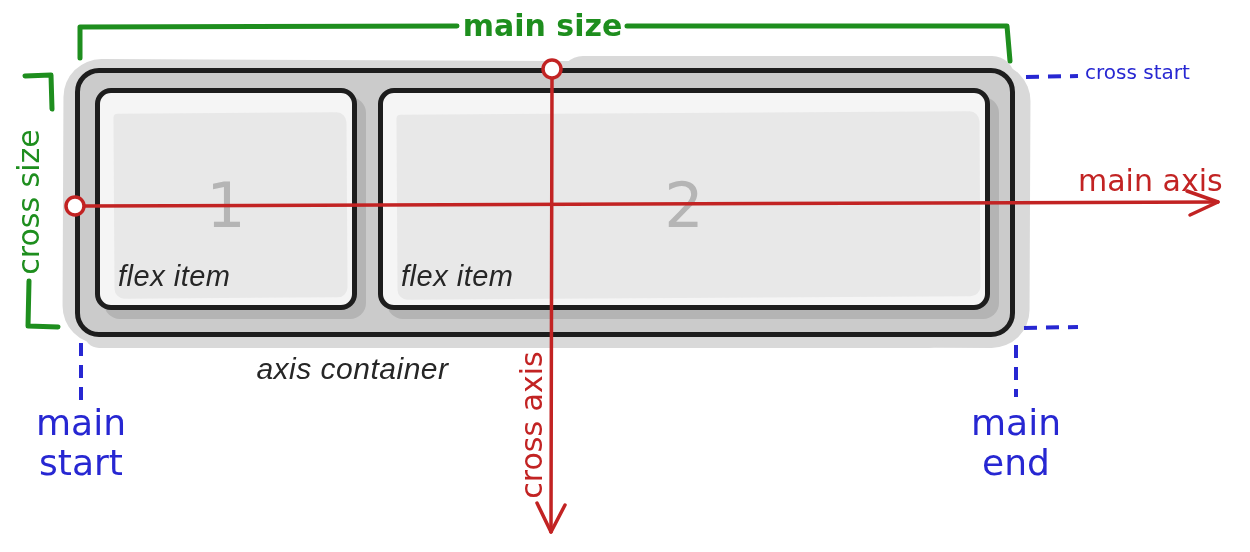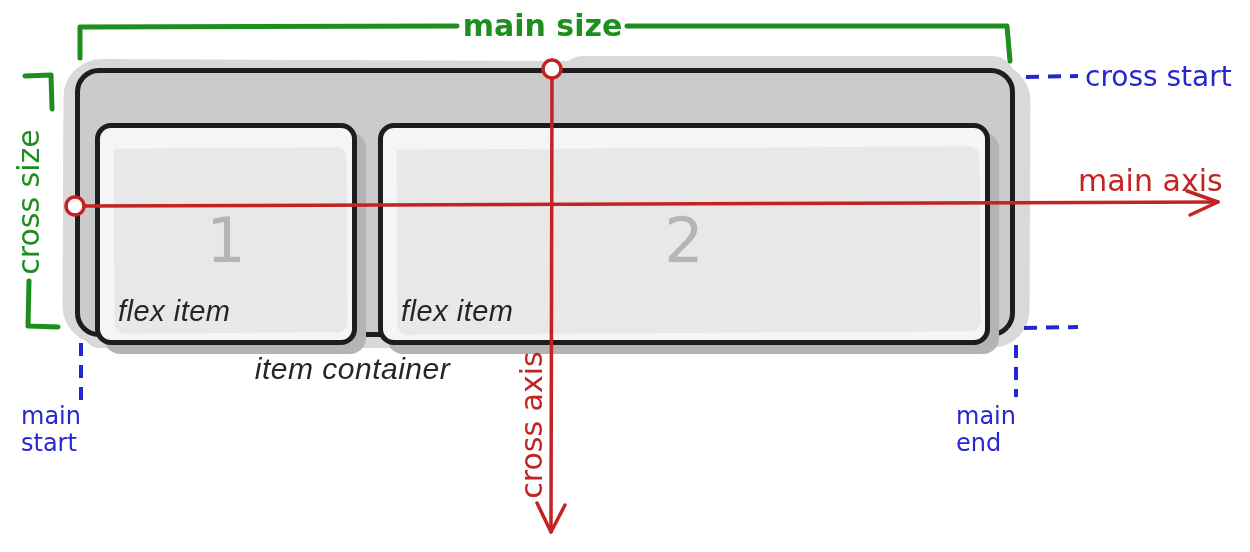--- a/index.html
+++ b/index.html
@@ -15,21 +15,20 @@
   .flex-container{
     position:absolute;left:75px;top:68px;width:940px;height:269px;
     background:var(--container_fill);
     border:5px solid var(--ink);border-radius:24px;box-sizing:border-box;
   }
   .flex-item{
     position:absolute;top:88px;height:222px;box-sizing:border-box;
     background:var(--item_fill);
     border:5px solid var(--ink);border-radius:16px;
     box-shadow:9px 9px 0 var(--item_shadow);
-    margin-top:35px;
   }
   .item-1{left:95px;width:262px;}
   .item-2{left:378px;width:612px;}
   .item-inner{
     position:absolute;left:14px;top:20px;right:5px;bottom:7px;
     background:var(--item_inner);border-radius:4px 10px 10px 10px;
     transform:rotate(-.35deg);
   }
   .item-number{
     position:absolute;left:0;right:0;top:82px;text-align:center;
@@ -43,28 +42,28 @@
   
   .strokes{position:absolute;left:0;top:0;z-index:5;pointer-events:none;}
   .s-green{stroke:var(--green);stroke-width:5;fill:none;stroke-linecap:round;stroke-linejoin:round;}
   .s-red{stroke:var(--red);stroke-width:3.5;fill:none;stroke-linecap:round;stroke-linejoin:round;}
   .dot-red{stroke:var(--red);stroke-width:3.5;fill:#ffffff;}
   .s-blue-dash{stroke:var(--blue);stroke-width:4;fill:none;stroke-dasharray:13 9;}
   
   .ann{position:absolute;z-index:6;white-space:nowrap;}
   .green-txt{color:var(--green);font-size:30px;}
   .red-txt{color:var(--red);font-size:30px;}
-  .blue-txt{color:var(--blue);font-size:28px;text-align:right;}
+  .blue-txt{color:var(--blue);font-size:20px;text-align:right;}
   .label-main-size{left:455px;top:8px;width:175px;text-align:center;font-weight:bold;}
   .label-cross-size{left:-72px;top:185px;width:200px;height:34px;text-align:center;transform:rotate(-90deg);}
   .label-main-axis{left:1042px;top:163px;margin-left:36px;}
   .label-cross-axis{left:431px;top:408px;width:200px;height:34px;text-align:center;transform:rotate(-90deg);}
   .label-cross-start{left:1085px;top:60px;}
   .label-cross-end{left:1085px;top:312px;}
-  .two-line{font-size:24px;line-height:1.12;text-align:left;white-space:normal;}
+  .two-line{font-size:36px;line-height:1.12;text-align:center;white-space:normal;}
   .label-main-start{left:21px;top:403px;width:120px;}
   .label-main-end{left:956px;top:403px;width:120px;}
   .label-flex-container{
     left:240px;top:352px;width:225px;text-align:center;
     font-style:italic;font-size:30px;color:var(--label_ink);
     font-family:"Liberation Sans",sans-serif;letter-spacing:.5px;
   }
 </style>
 </head>
 <body>
@@ -127,15 +126,15 @@
   <div class="ann red-txt label-cross-axis">cross axis</div>
   <div class="ann blue-txt label-cross-start">cross start</div>
   <div class="ann blue-txt two-line label-main-start">
     <div>main</div>
     <div>start</div>
   </div>
   <div class="ann blue-txt two-line label-main-end">
     <div>main</div>
     <div>end</div>
   </div>
-  <div class="ann label-flex-container">item container</div>
+  <div class="ann label-flex-container">axis container</div>
 
 </div>
 
 </body></html>

